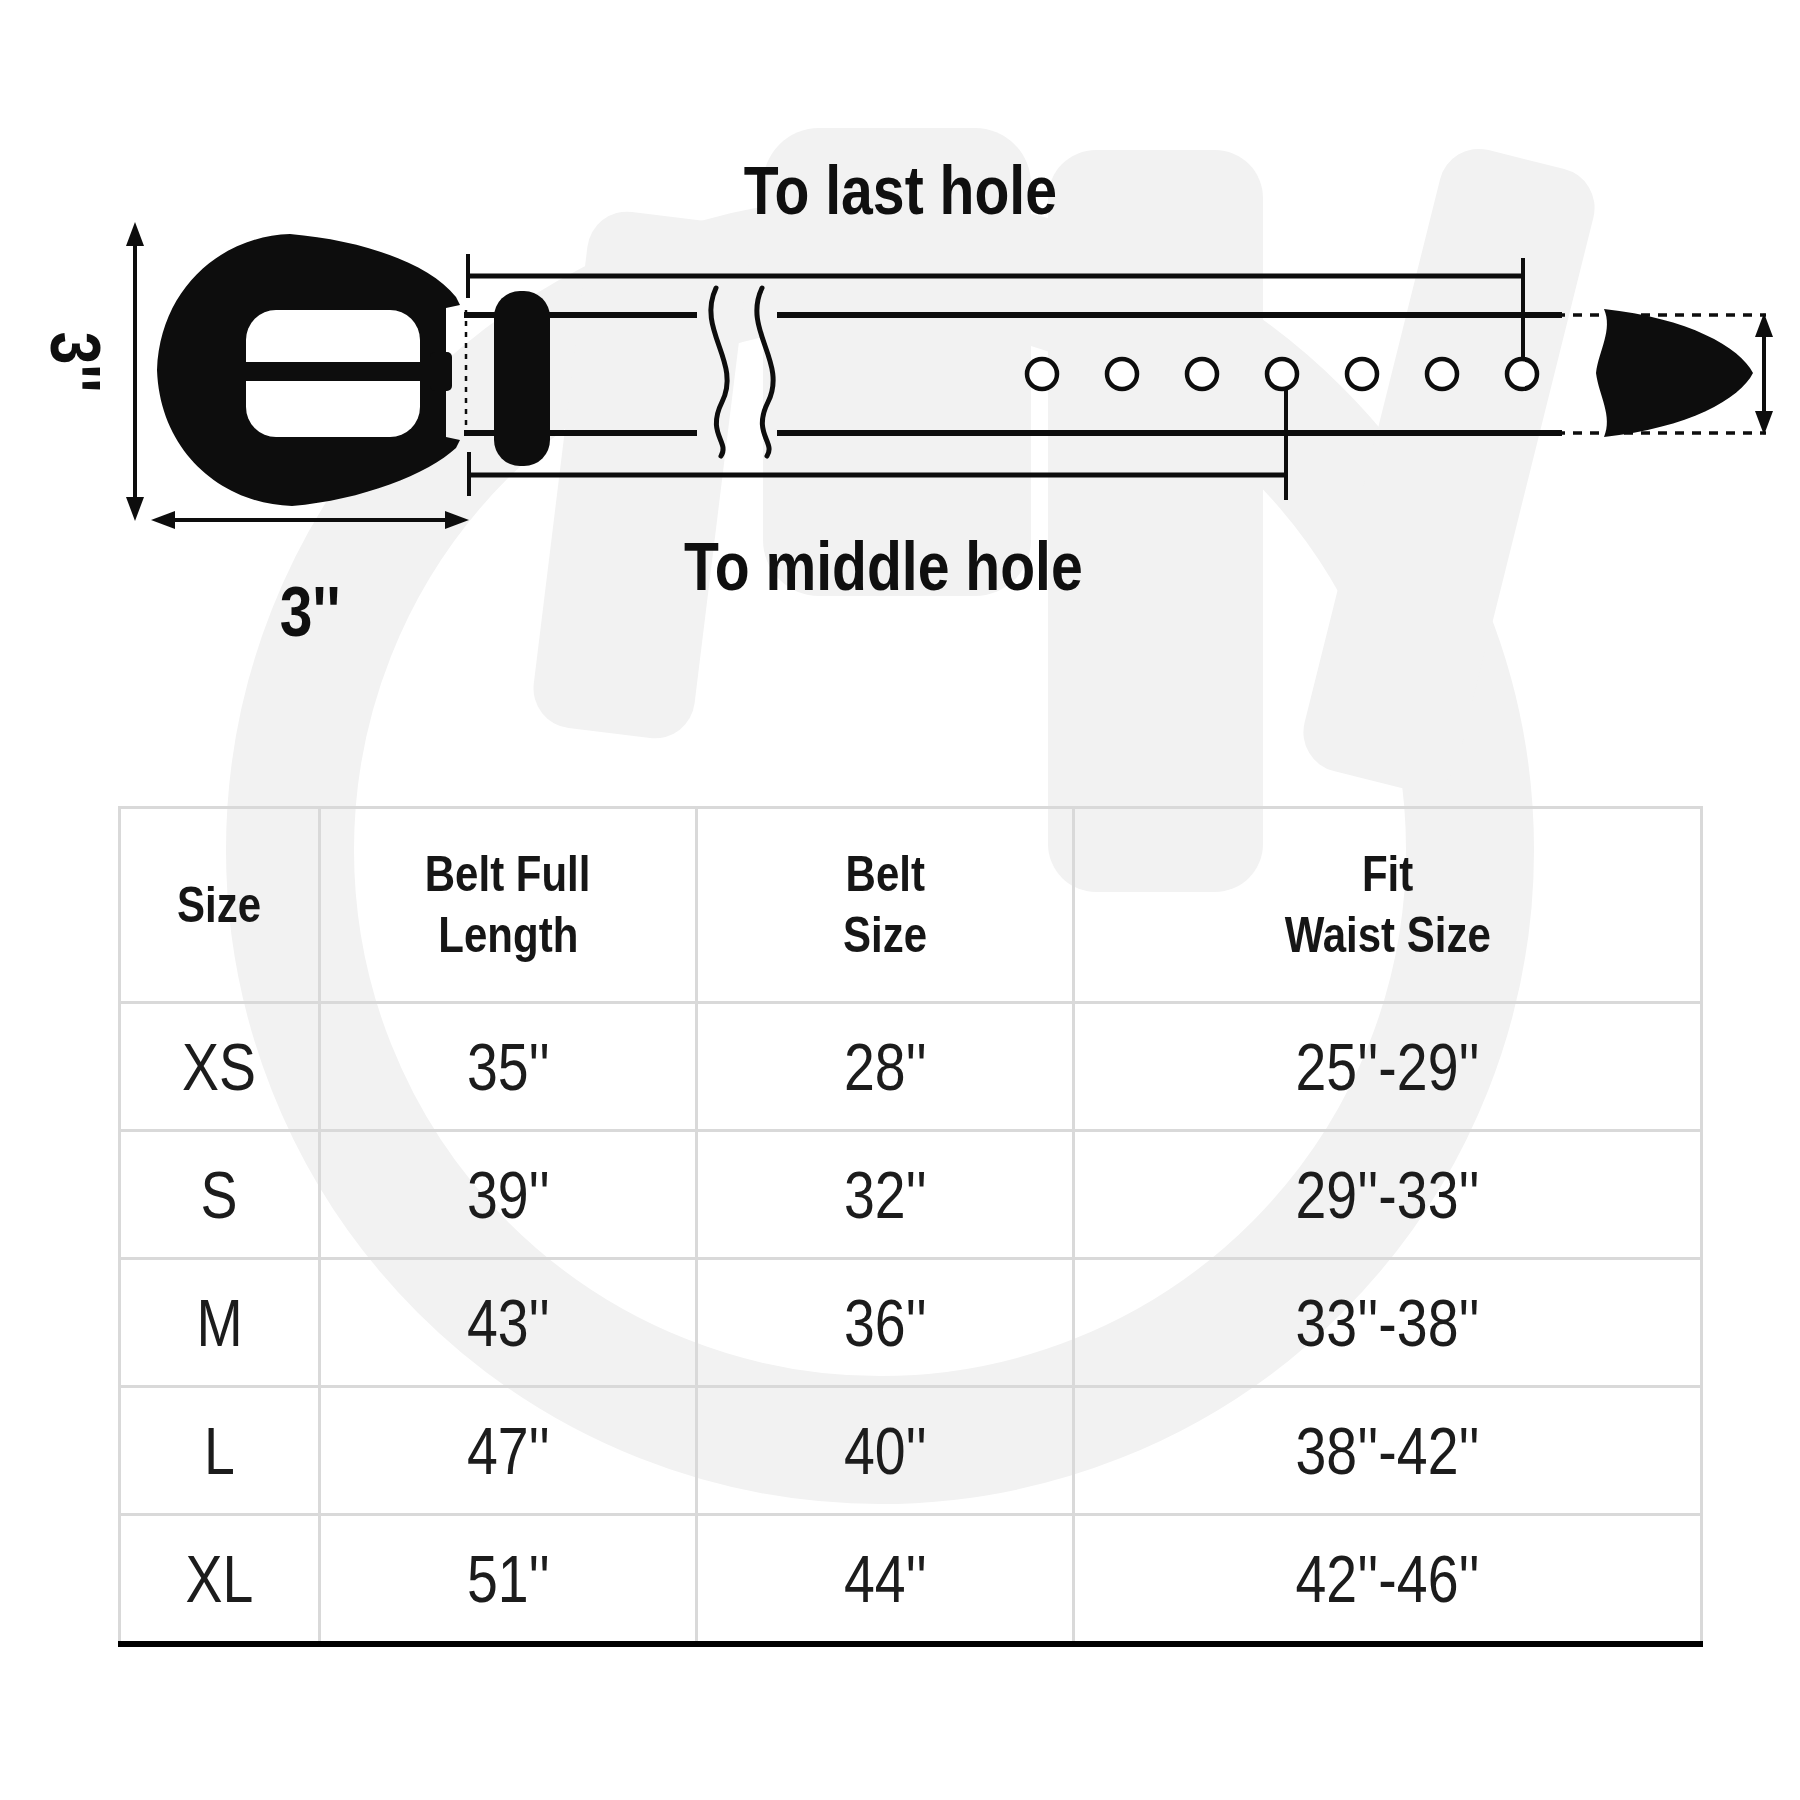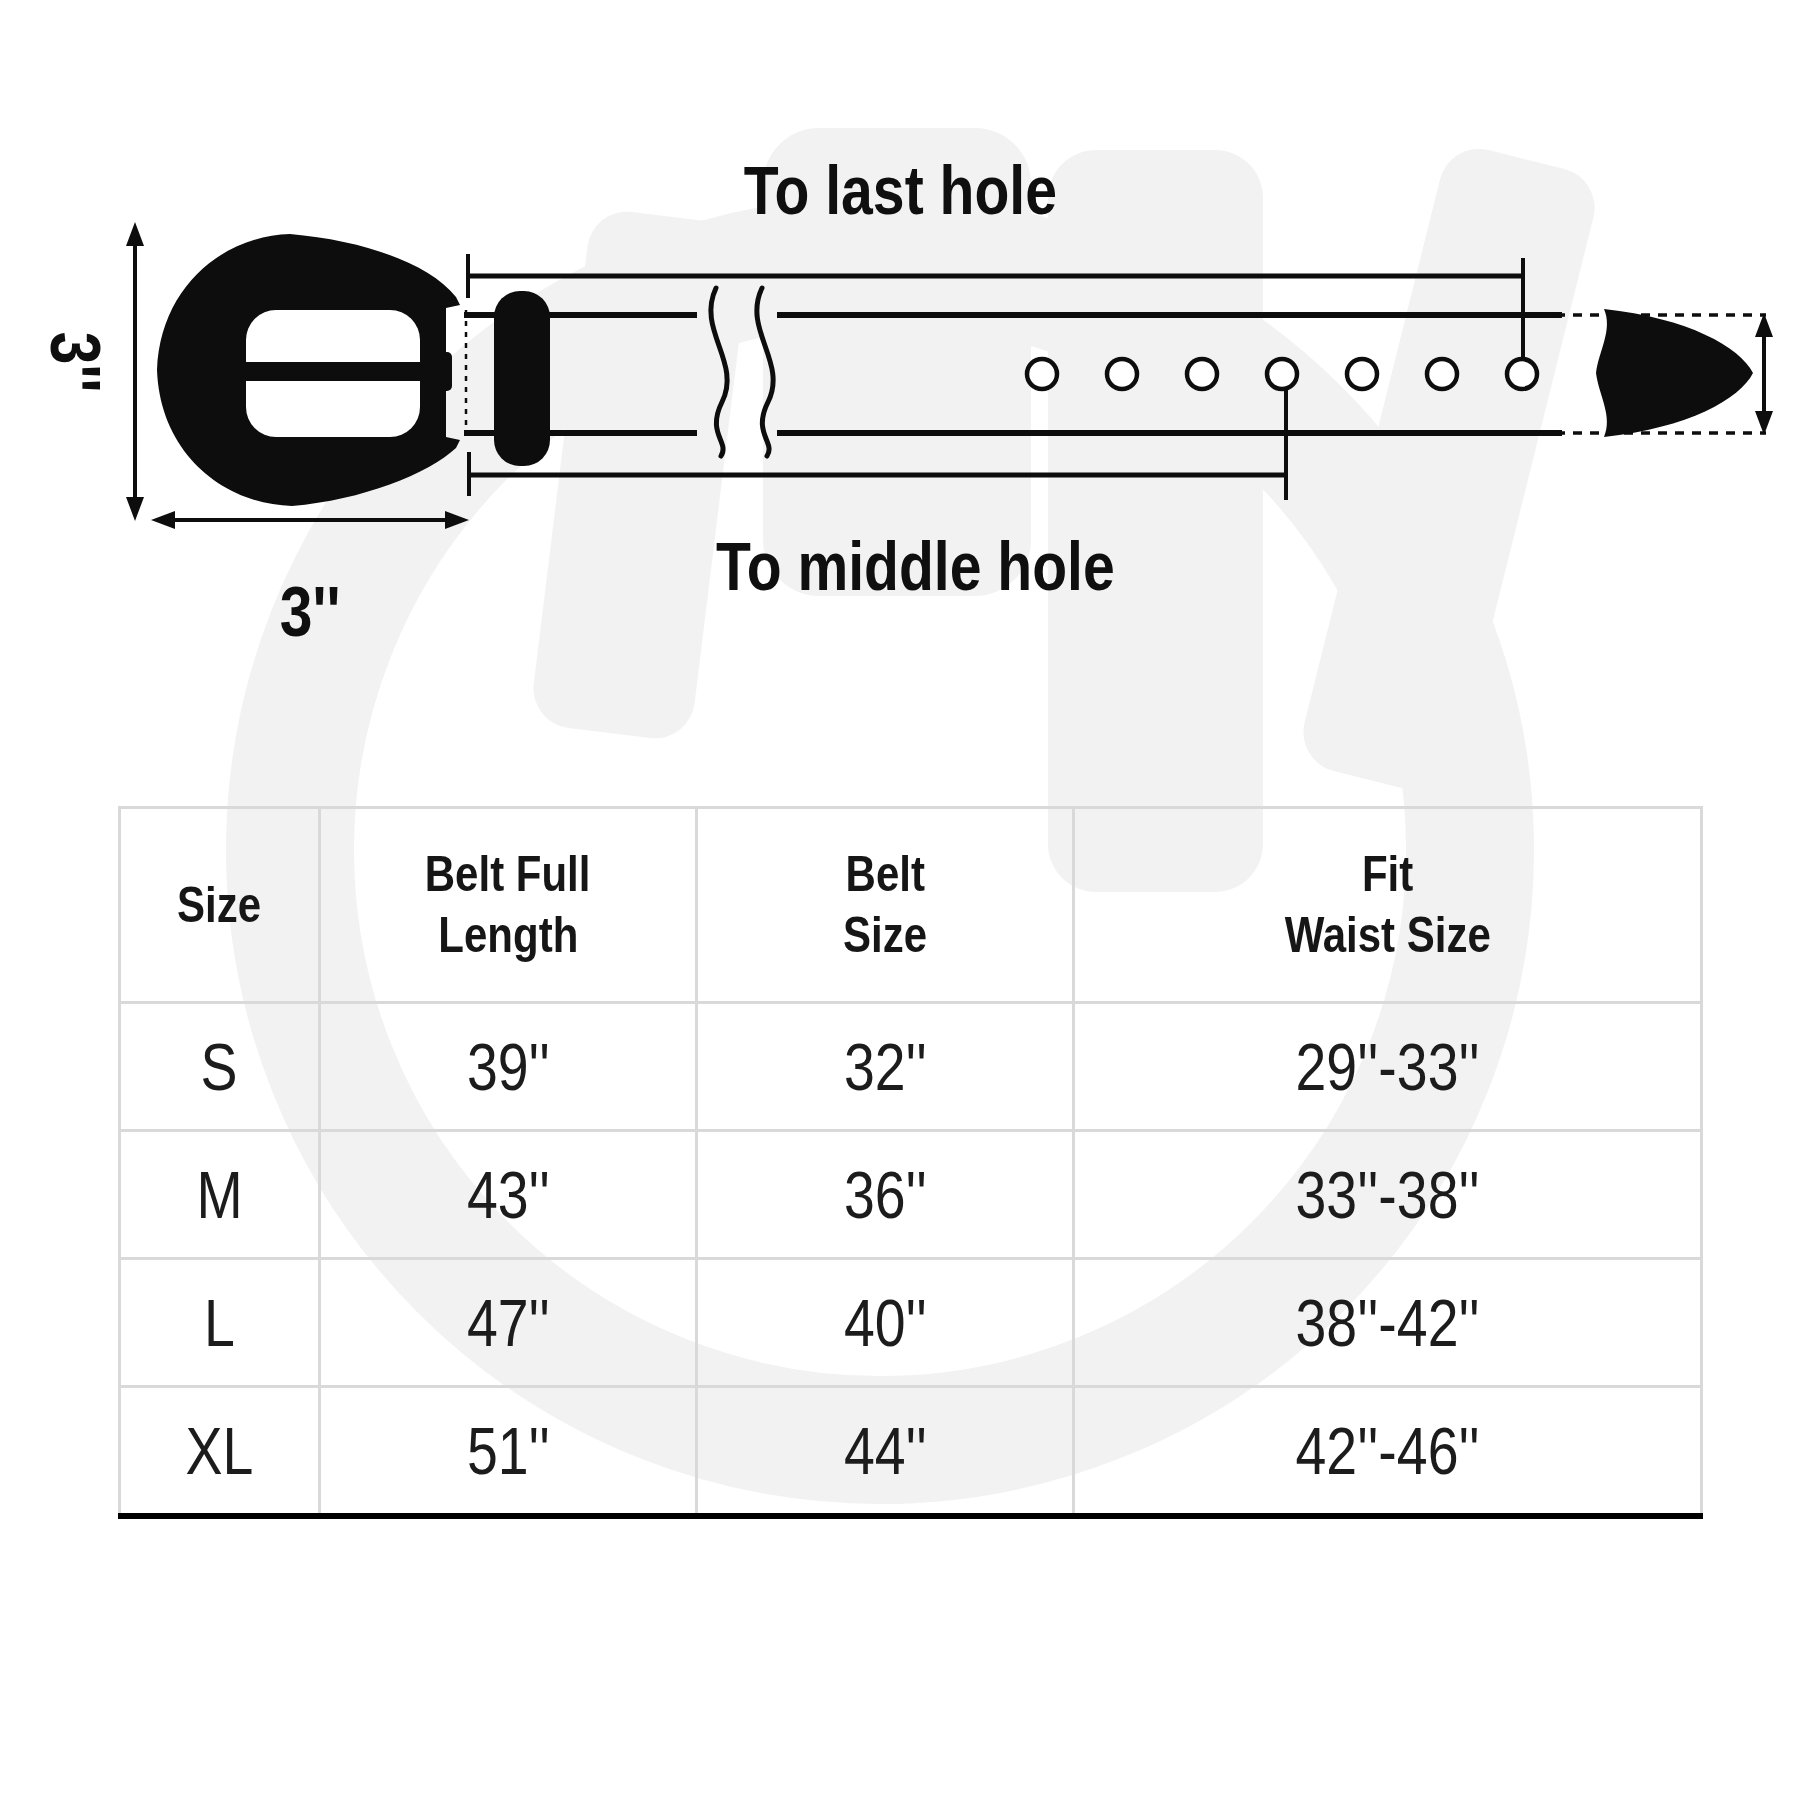--- a/index.html
+++ b/index.html
@@ -121,21 +121,21 @@
         <polygon points="151,520 175,511 175,529" fill="#0d0d0d" stroke="none"></polygon>
         <polygon points="469,520 445,511 445,529" fill="#0d0d0d" stroke="none"></polygon>
       </g>
     </g>
   </svg>
 
   <div class="dlabel big" style="left:600px; top:150px; width:600px; height:80px;">
     <span class="cond">To last hole</span>
   </div>
 
-  <div class="dlabel big" style="left:615px; top:526px; width:600px; height:80px;">
+  <div class="dlabel big" style="left:583px; top:526px; width:600px; height:80px;">
     <span class="cond">To middle hole</span>
   </div>
 
   <div class="dlabel dim rot90" style="left:-10px; top:322px; width:170px; height:80px;">
     <span class="cond">3''</span>
   </div>
 
   <div class="dlabel dim" style="left:210px; top:572px; width:200px; height:80px;">
     <span class="cond">3''</span>
   </div>
@@ -161,20 +161,26 @@
         <th>
           <div class="hline"><span class="cond">Belt</span></div>
           <div class="hline"><span class="cond">Size</span></div>
         </th>
         <th>
           <div class="hline"><span class="cond">Fit</span></div>
           <div class="hline"><span class="cond">Waist Size</span></div>
         </th>
       </tr>
       <tr class="datarow">
+        <td><span class="cond">XS</span></td>
+        <td><span class="cond">35''</span></td>
+        <td><span class="cond">28''</span></td>
+        <td><span class="cond">25''-29''</span></td>
+      </tr>
+      <tr class="datarow">
         <td><span class="cond">S</span></td>
         <td><span class="cond">39''</span></td>
         <td><span class="cond">32''</span></td>
         <td><span class="cond">29''-33''</span></td>
       </tr>
       <tr class="datarow">
         <td><span class="cond">M</span></td>
         <td><span class="cond">43''</span></td>
         <td><span class="cond">36''</span></td>
         <td><span class="cond">33''-38''</span></td>

